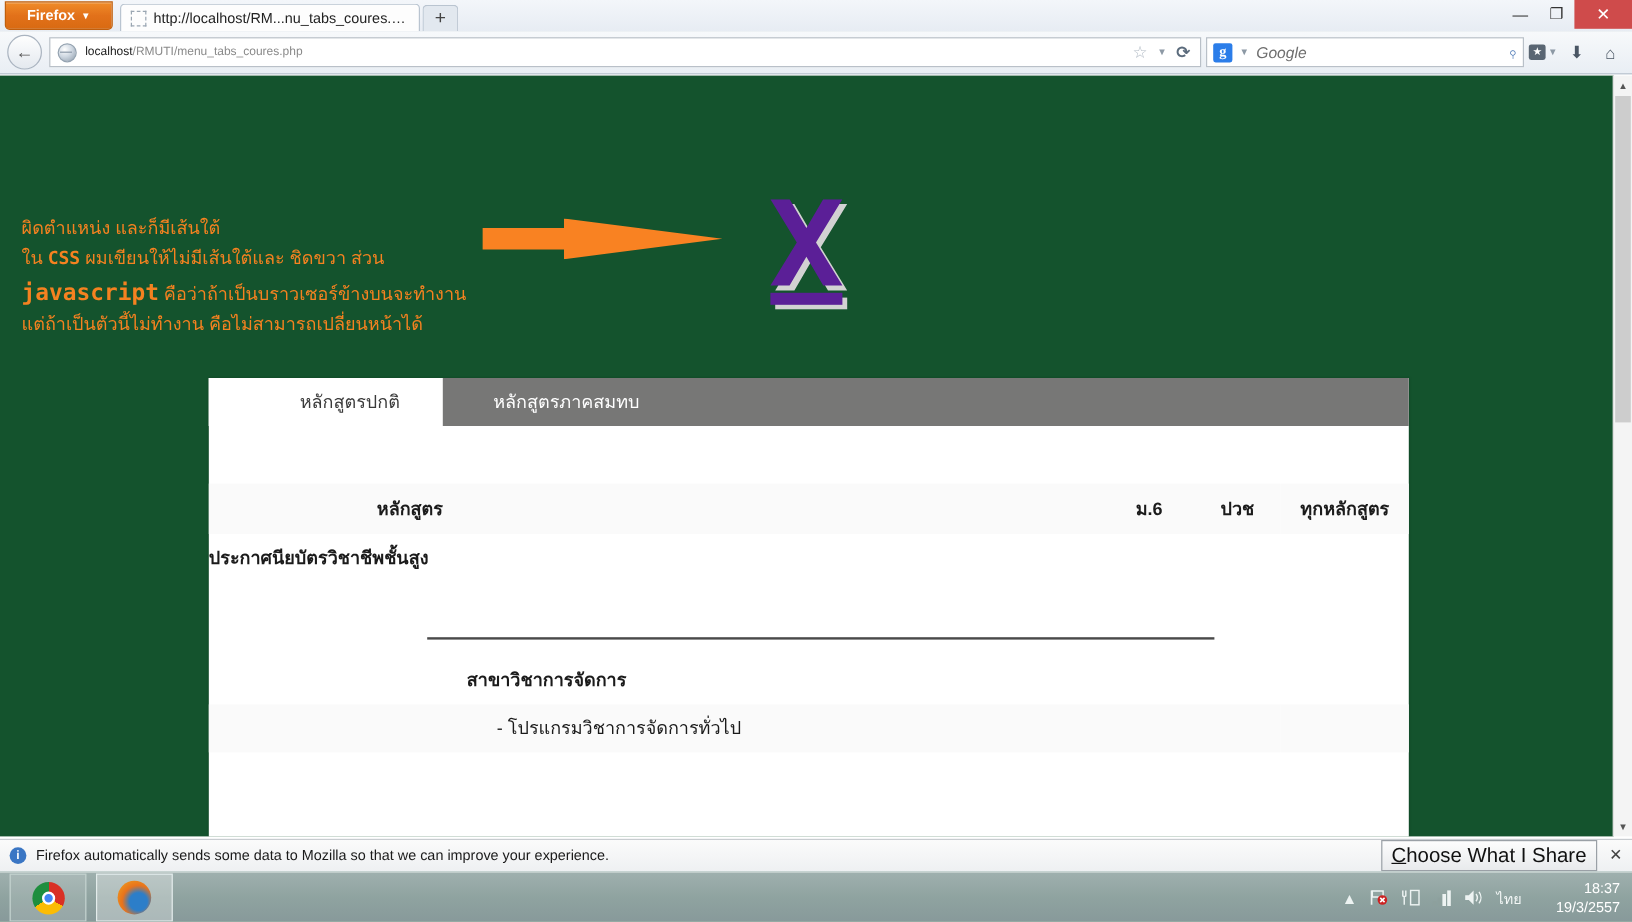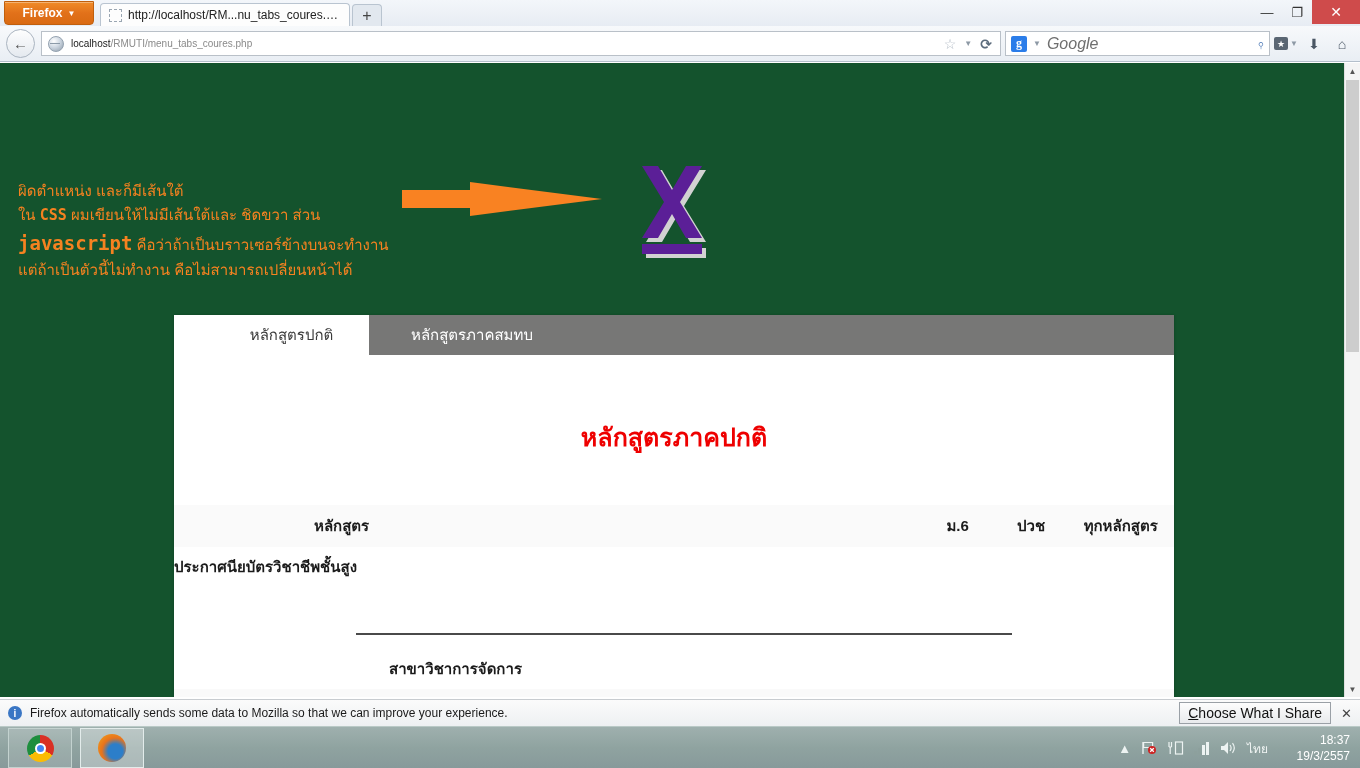--- a/index.html
+++ b/index.html
@@ -82,21 +82,21 @@
   .reload{font-size:14px;color:#5b6b7c;font-weight:bold;}
   .searchbar{
     width:265px;height:25px;background:#fff;border:1px solid #b9c0c8;
     display:flex;align-items:center;padding:0 5px;box-sizing:border-box;gap:6px;flex:0 0 auto;
   }
   .g-badge{
     width:16px;height:16px;background:#2b7de9;color:#fff;border-radius:2px;
     font-size:12px;font-weight:bold;display:flex;align-items:center;justify-content:center;
     font-family:"Liberation Serif",serif;
   }
-  .search-placeholder{font-size:16px;color:#6f6f6f;font-style:italic;}
+  .search-placeholder{font-size:13px;color:#6f6f6f;font-style:italic;}
   .mag{margin-left:auto;font-size:13px;color:#4a77b5;transform:rotate(-45deg);}
   .tb-icon{width:24px;display:flex;align-items:center;justify-content:center;color:#4a5664;font-size:14px;flex:0 0 auto;}
   .bm-icon{
     width:15px;height:13px;background:#5a6673;border-radius:2px;
     display:flex;align-items:center;justify-content:center;color:#fff;font-size:9px;
   }
 
   
   .viewport{
     position:absolute;left:0;top:63px;width:1345px;height:634px;
@@ -174,21 +174,21 @@
     font-size:12px;color:#1a1a1a;
   }
   .info-ico{
     width:14px;height:14px;border-radius:50%;background:#3a76c4;color:#fff;
     font-size:10px;font-weight:bold;display:flex;align-items:center;justify-content:center;
     flex:0 0 auto;
   }
   .notif-right{margin-left:auto;display:flex;align-items:center;gap:10px;}
   .choose-btn{
     border:1px solid #9aa0a6;background:linear-gradient(to bottom,#fdfdfd,#e8eaec);
-    padding:2px 8px;font-size:14px;color:#111;
+    padding:2px 8px;font-size:17px;color:#111;
   }
   .choose-btn u{text-decoration:underline;}
   .notif-x{font-size:13px;color:#444;}
 
   
   .taskbar{
     position:absolute;left:0;top:726px;width:1360px;height:42px;
     background:linear-gradient(to bottom,#9fb0ae 0%,#8fa3a0 50%,#87999a 100%);
     border-top:1px solid #b9c9c6;
     display:flex;align-items:center;
@@ -309,21 +309,20 @@
       <div class="tabs">
         <div class="tab active">
           <span>หลักสูตรปกติ</span>
         </div>
         <div class="tab inactive">
           <span>หลักสูตรภาคสมทบ</span>
         </div>
       </div>
 
       <div class="card-body">
-        <div class="page-title">หลักสูตรภาคปกติ</div>
 
         <table class="tbl">
           <thead>
             <tr>
               <th class="colA">หลักสูตร</th>
               <th class="colB c">ม.6</th>
               <th class="colC c">ปวช</th>
               <th class="colD c">ทุกหลักสูตร</th>
             </tr>
           </thead>

